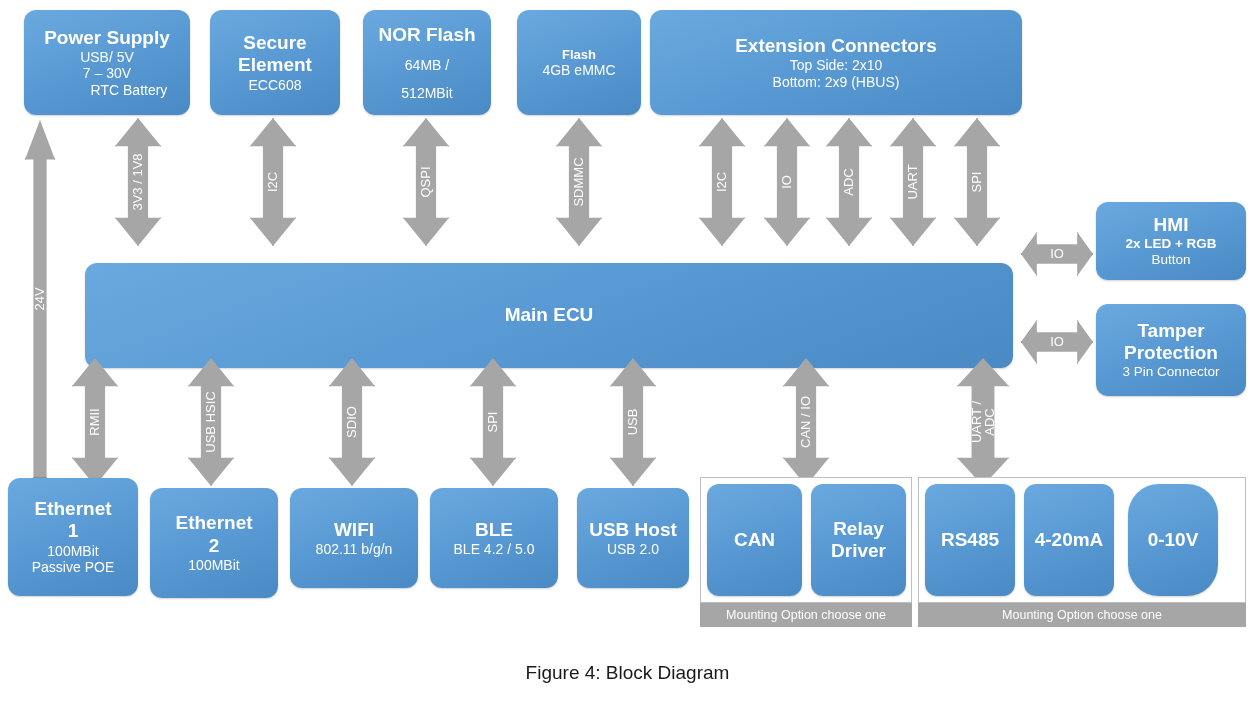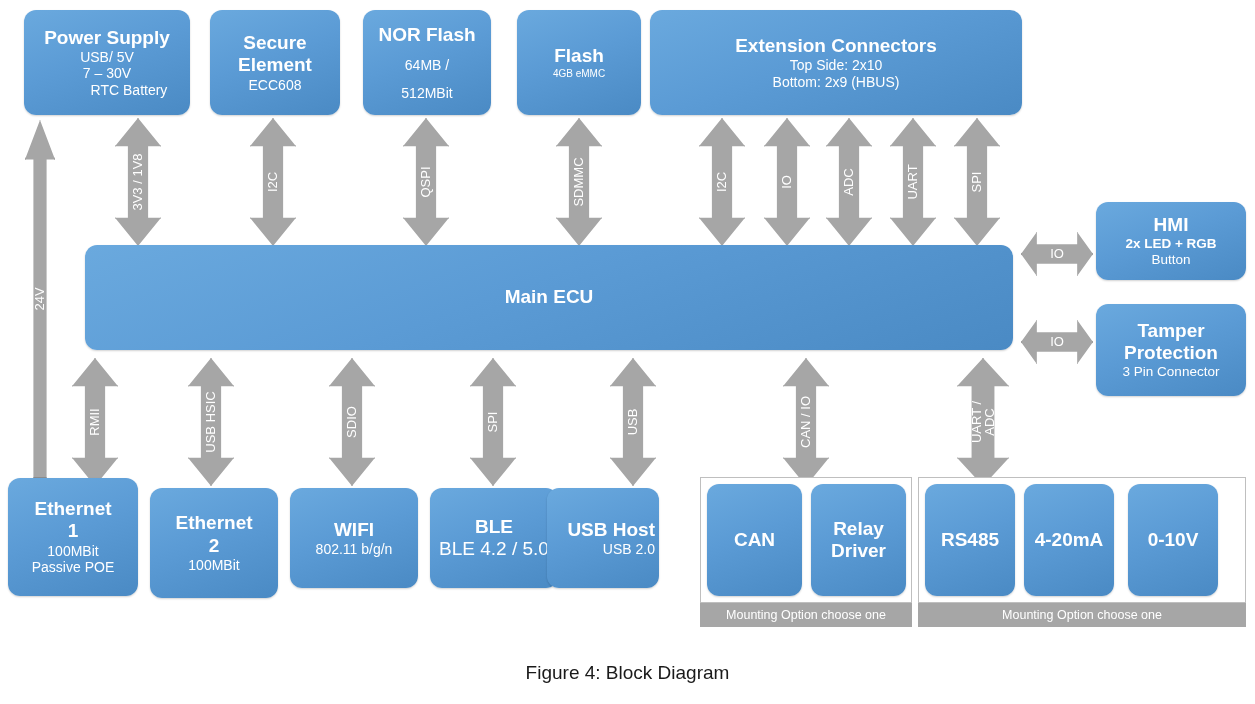--- a/index.html
+++ b/index.html
@@ -50,22 +50,22 @@
   <div class="s" style="font-size:14px;">ECC608</div>
 </div>
 
 <div class="blk" style="left:363px;top:10px;width:128px;height:105px;gap:11px;">
   <div class="t" style="font-size:19px;">NOR Flash</div>
   <div class="s" style="font-size:14px;">64MB /</div>
   <div class="s" style="font-size:14px;">512MBit</div>
 </div>
 
 <div class="blk" style="left:517px;top:10px;width:124px;height:105px;">
-  <div class="t" style="font-size:19px;">Flash</div>
-  <div class="s" style="font-size:10px;">4GB eMMC</div>
+  <div class="t" style="font-size:13px;">Flash</div>
+  <div class="s" style="font-size:14px;">4GB eMMC</div>
 </div>
 
 <div class="blk" style="left:650px;top:10px;width:372px;height:105px;justify-content:center;">
   <div class="t" style="font-size:19px;">Extension Connectors</div>
   <div class="s" style="font-size:14px;">Top Side: 2x10</div>
   <div class="s" style="font-size:14px;">Bottom: 2x9 (HBUS)</div>
 </div>
 
 <div class="arw vup" style="left:25px;top:120px;width:30px;height:358px;">
   <span class="lbl">24V</span>
@@ -96,21 +96,21 @@
 <div class="arw v" style="left:826px;top:118px;width:46px;height:128px;">
   <span class="lbl">ADC</span>
 </div>
 <div class="arw v" style="left:890px;top:118px;width:46px;height:128px;">
   <span class="lbl">UART</span>
 </div>
 <div class="arw v" style="left:954px;top:118px;width:46px;height:128px;">
   <span class="lbl">SPI</span>
 </div>
 
-<div class="blk" style="left:85px;top:245px;width:928px;height:105px;">
+<div class="blk" style="left:85px;top:263px;width:928px;height:105px;">
   <div class="t" style="font-size:19px;">Main ECU</div>
 </div>
 
 <div class="arw h" style="left:1021px;top:232px;width:72px;height:44px;">
   <span class="lbl">IO</span>
 </div>
 <div class="blk" style="left:1096px;top:202px;width:150px;height:78px;">
   <div class="t" style="font-size:19px;">HMI</div>
   <div class="s" style="font-size:13.5px;font-weight:bold;">2x LED + RGB</div>
   <div class="s" style="font-size:13.5px;">Button</div>
@@ -163,24 +163,24 @@
   <div class="s" style="font-size:14px;">100MBit</div>
 </div>
 
 <div class="blk" style="left:290px;top:488px;width:128px;height:100px;">
   <div class="t" style="font-size:19px;">WIFI</div>
   <div class="s" style="font-size:14px;">802.11 b/g/n</div>
 </div>
 
 <div class="blk" style="left:430px;top:488px;width:128px;height:100px;">
   <div class="t" style="font-size:19px;">BLE</div>
-  <div class="s" style="font-size:19px;">BLE 4.2 / 5.0</div>
-</div>
-
-<div class="blk" style="left:547px;top:488px;width:112px;height:100px;align-items:flex-end;">
+  <div class="s" style="font-size:14px;">BLE 4.2 / 5.0</div>
+</div>
+
+<div class="blk" style="left:577px;top:488px;width:112px;height:100px;">
   <div class="t" style="font-size:19px;">USB Host</div>
   <div class="s" style="font-size:14px;">USB 2.0</div>
 </div>
 
 <div class="mgroup" style="left:700px;top:477px;width:212px;height:126px;"></div>
 <div class="blk" style="left:707px;top:484px;width:95px;height:112px;">
   <div class="t" style="font-size:19px;">CAN</div>
 </div>
 <div class="blk" style="left:811px;top:484px;width:95px;height:112px;">
   <div class="t" style="font-size:19px;">Relay</div>
@@ -188,18 +188,18 @@
 </div>
 <div class="mfoot" style="left:700px;top:603px;width:212px;height:24px;">Mounting Option choose one</div>
 
 <div class="mgroup" style="left:918px;top:477px;width:328px;height:126px;"></div>
 <div class="blk" style="left:925px;top:484px;width:90px;height:112px;">
   <div class="t" style="font-size:19px;">RS485</div>
 </div>
 <div class="blk" style="left:1024px;top:484px;width:90px;height:112px;">
   <div class="t" style="font-size:19px;">4-20mA</div>
 </div>
-<div class="blk" style="left:1128px;top:484px;width:90px;height:112px;">
+<div class="blk" style="left:1128px;top:484px;width:90px;height:112px;border-radius:31px;">
   <div class="t" style="font-size:19px;">0-10V</div>
 </div>
 <div class="mfoot" style="left:918px;top:603px;width:328px;height:24px;">Mounting Option choose one</div>
 
 <div class="caption" style="top:662px;">Figure 4: Block Diagram</div>
 
 </body></html>

